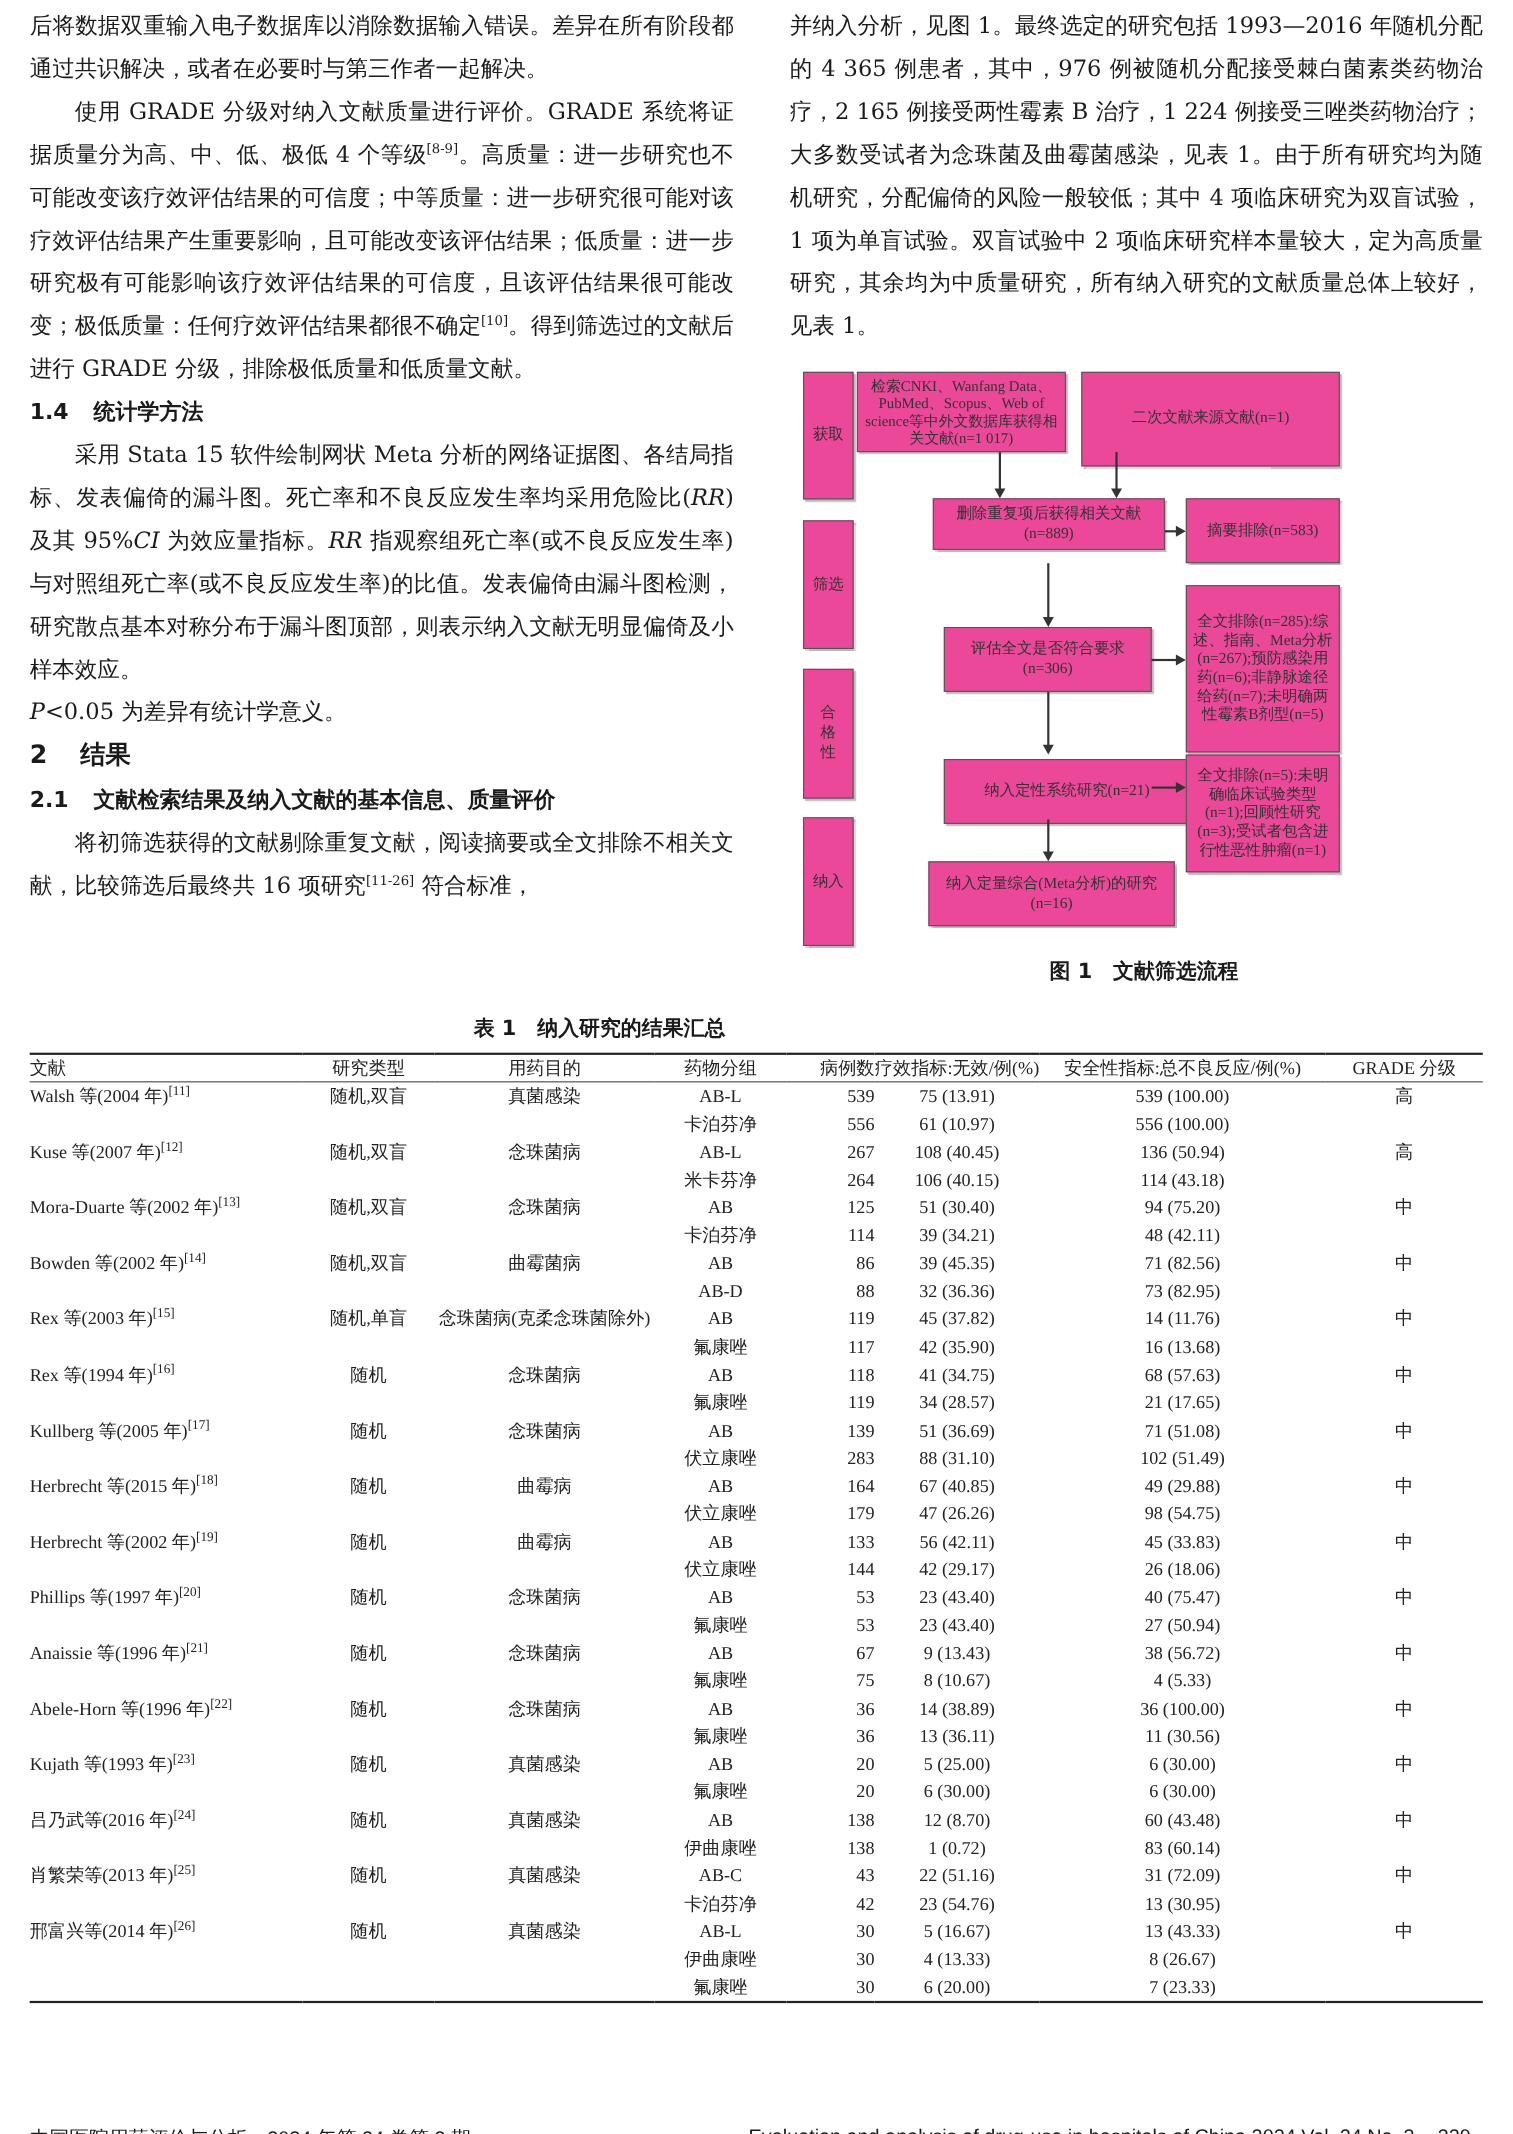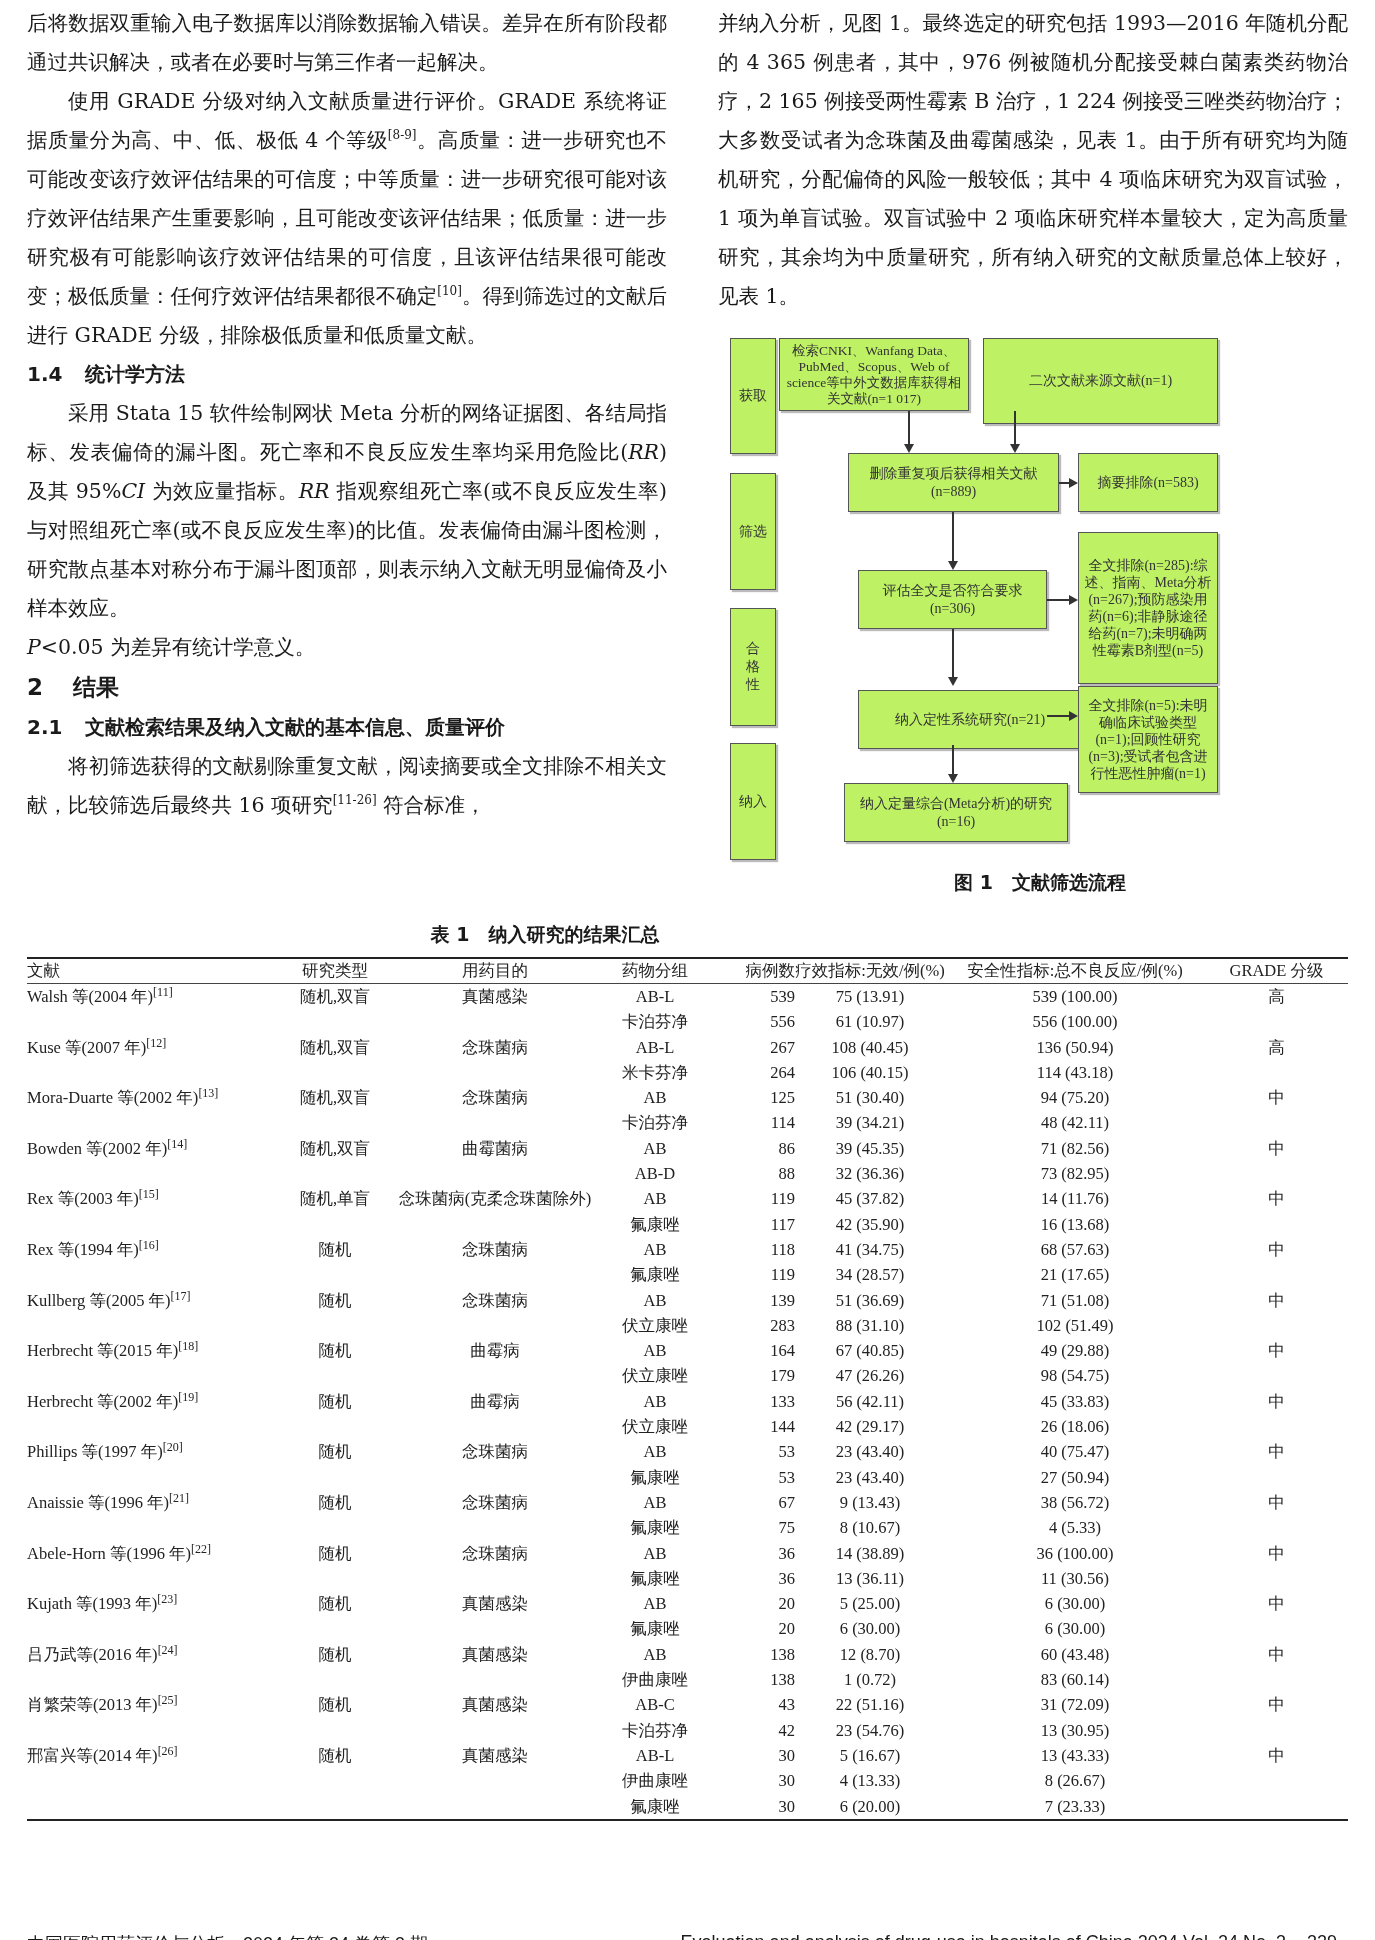--- a/index.html
+++ b/index.html
@@ -10,21 +10,21 @@
   .indent{text-indent:2em;}
   .left{left:27px;}
   .right{left:718px;width:630px;}
   h3,h2{margin:0;font-family:"DejaVu Sans","Liberation Sans",sans-serif;font-weight:bold;}
   h3{font-size:20px;line-height:39px;}
   h2{font-size:23px;line-height:41px;}
   .hnum{display:inline-block;width:58px;}
   .h2num{display:inline-block;width:46px;}
   sup{font-size:12px;line-height:0;}
   i{font-style:italic;}
-  .fc-box{position:absolute;border:1.5px solid #555;background:#bef264;box-shadow:2px 2px 1px #bbb;
+  .fc-box{position:absolute;border:1.5px solid #555;background:#ec4899;box-shadow:2px 2px 1px #bbb;
           display:flex;align-items:center;justify-content:center;text-align:center;
           font-size:14px;line-height:18px;color:#333;font-family:"Liberation Serif",serif;box-sizing:border-box;padding:2px 5px;}
   .fc-stage{writing-mode:horizontal-tb;}
   .arrow{position:absolute;background:#333;}
   .arrow-down::after{content:"";position:absolute;left:-4px;bottom:-8px;border-left:5px solid transparent;border-right:5px solid transparent;border-top:9px solid #333;}
   .arrow-right::after{content:"";position:absolute;right:-8px;top:-4px;border-top:5px solid transparent;border-bottom:5px solid transparent;border-left:9px solid #333;}
   .fig-caption{position:absolute;left:720px;width:640px;top:870px;text-align:center;font-weight:bold;
                font-family:"DejaVu Sans","Liberation Sans",sans-serif;font-size:19px;}
   .tbl-caption{position:absolute;left:0;width:1090px;top:922px;text-align:center;font-weight:bold;
                font-family:"DejaVu Sans","Liberation Sans",sans-serif;font-size:19px;}
@@ -62,21 +62,21 @@
 </div>
 
 <div>
   <div class="fc-box fc-stage" style="left:730px;top:338px;width:46px;height:116px;">获取</div>
   <div class="fc-box fc-stage" style="left:730px;top:473px;width:46px;height:117px;">筛选</div>
   <div class="fc-box fc-stage" style="left:730px;top:608px;width:46px;height:118px;padding:0 14px;">合格性</div>
   <div class="fc-box fc-stage" style="left:730px;top:743px;width:46px;height:117px;">纳入</div>
 
   <div class="fc-box" style="left:779px;top:338px;width:190px;height:73px;font-size:13.5px;line-height:16px;">检索CNKI、Wanfang Data、PubMed、Scopus、Web of science等中外文数据库获得相关文献(n=1 017)</div>
   <div class="fc-box" style="left:983px;top:338px;width:235px;height:86px;">二次文献来源文献(n=1)</div>
-  <div class="fc-box" style="left:848px;top:453px;width:211px;height:59px;">删除重复项后获得相关文献(n=889)</div>
+  <div class="fc-box" style="left:848px;top:453px;width:211px;height:47px;">删除重复项后获得相关文献(n=889)</div>
   <div class="fc-box" style="left:1078px;top:453px;width:140px;height:59px;">摘要排除(n=583)</div>
   <div class="fc-box" style="left:858px;top:570px;width:189px;height:59px;">评估全文是否符合要求(n=306)</div>
   <div class="fc-box" style="left:1078px;top:532px;width:140px;height:152px;line-height:17px;">全文排除(n=285):综述、指南、Meta分析(n=267);预防感染用药(n=6);非静脉途径给药(n=7);未明确两性霉素B剂型(n=5)</div>
   <div class="fc-box" style="left:858px;top:690px;width:224px;height:59px;">纳入定性系统研究(n=21)</div>
   <div class="fc-box" style="left:1078px;top:686px;width:140px;height:107px;line-height:17px;">全文排除(n=5):未明确临床试验类型(n=1);回顾性研究(n=3);受试者包含进行性恶性肿瘤(n=1)</div>
   <div class="fc-box" style="left:844px;top:783px;width:224px;height:59px;">纳入定量综合(Meta分析)的研究(n=16)</div>
 
   <div class="arrow arrow-down" style="left:908px;top:411px;width:1.5px;height:34px;"></div>
   <div class="arrow arrow-down" style="left:1014px;top:411px;width:1.5px;height:34px;"></div>
   <div class="arrow arrow-right" style="left:1059px;top:482px;width:11px;height:1.5px;"></div>

